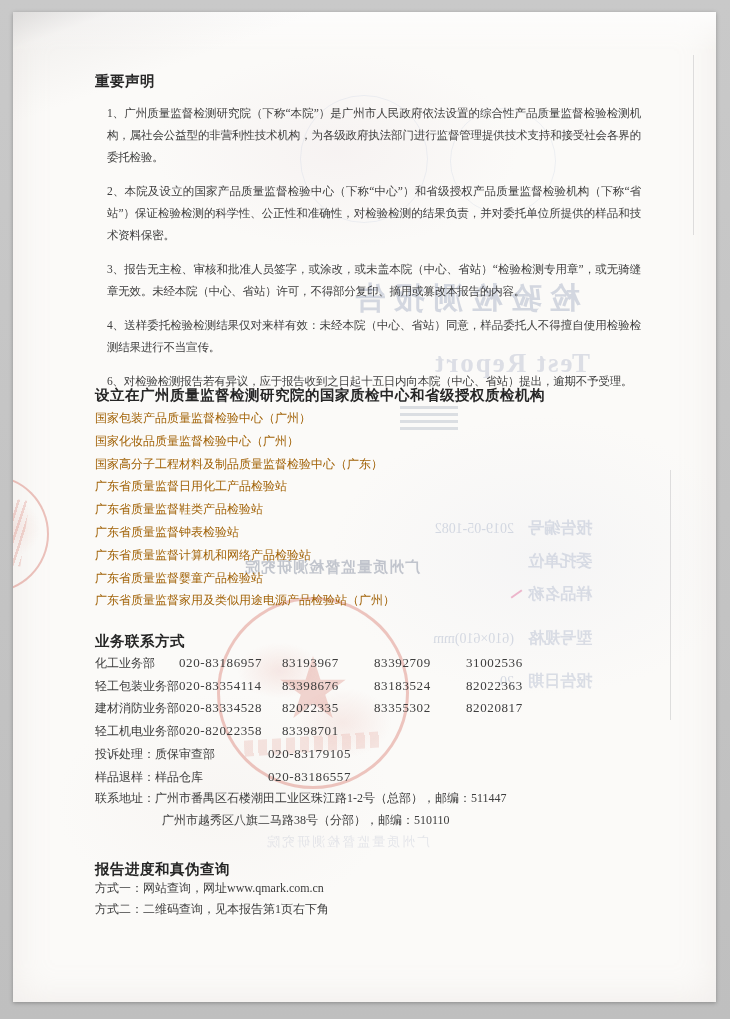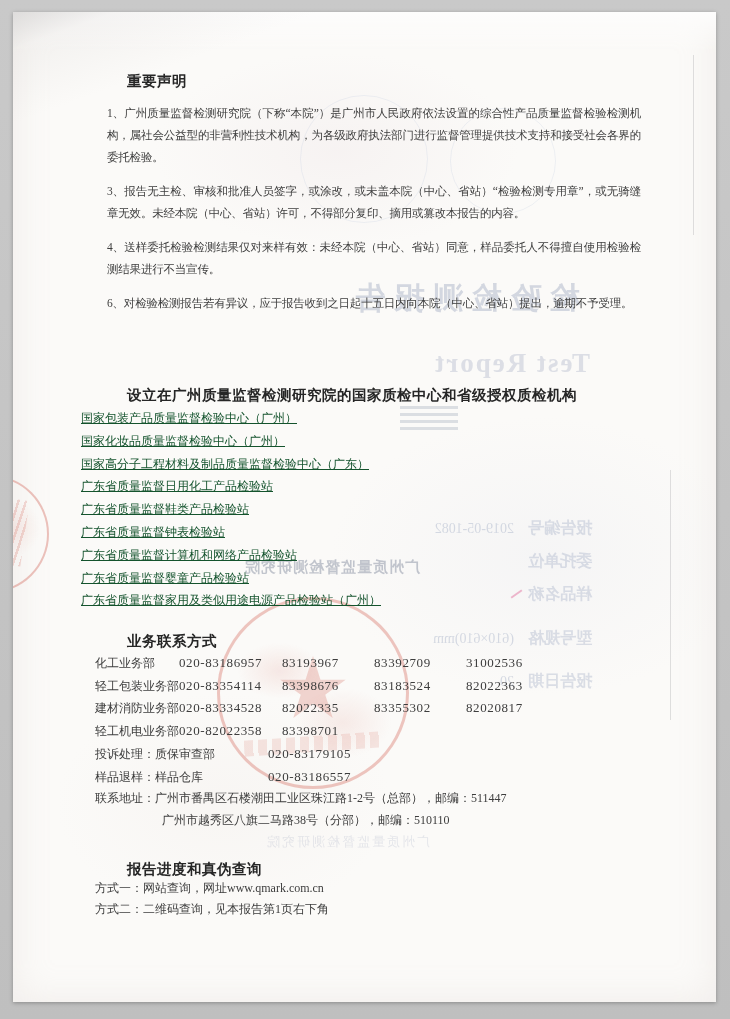--- a/index.html
+++ b/index.html
@@ -25,31 +25,31 @@
       radial-gradient(240px 160px at 30% 80%, rgba(238,232,228,.25), rgba(255,255,255,0) 70%);
   }
   .crease{position:absolute;width:1px;background:rgba(170,170,172,.35);pointer-events:none;}
   .crease.c1{left:680px;top:43px;height:180px;}
   .crease.c2{left:657px;top:458px;height:250px;}
 
   
   .sec-title{
     position:absolute;left:82px;
     font-size:14.5px;font-weight:bold;color:#262626;
-    letter-spacing:.5px;white-space:nowrap;margin-left:32px;
+    letter-spacing:.5px;white-space:nowrap;
   }
   .statement-body{
     position:absolute;left:82px;top:78px;width:558px;
     font-size:11.5px;line-height:22px;color:#3d3d3d;
     letter-spacing:-0.2px;text-align:justify;
   }
   .statement-body p{margin:12px;}
   .inst-list{
-    position:absolute;left:68px;top:395px;width:560px;
-    font-size:12px;line-height:22.8px;color:#14532d;text-decoration:underline;
+    position:absolute;left:82px;top:395px;width:560px;
+    font-size:12px;line-height:22.8px;color:#a16207;
   }
   .contacts{
     position:absolute;left:82px;top:640px;width:580px;
     font-size:12px;line-height:21.7px;color:#3d3d3d;white-space:nowrap;
   }
   .contacts .lbl{display:inline-block;width:84px;}
   .contacts .lbl-wide{display:inline-block;width:173px;}
   .contacts .num{display:inline-block;width:92px;font-size:13px;letter-spacing:.6px;}
   .contacts .num0{width:103px;}
   .contacts .addr2{padding-left:67px;}
@@ -151,20 +151,21 @@
     <div class="seal seal-left">
       <div class="scribble"></div>
     </div>
 
     <div class="crease c1"></div>
     <div class="crease c2"></div>
 
     <div class="sec-title" style="top:60px">重要声明</div>
     <div class="statement-body">
       <p>1、广州质量监督检测研究院（下称“本院”）是广州市人民政府依法设置的综合性产品质量监督检验检测机构，属社会公益型的非营利性技术机构，为各级政府执法部门进行监督管理提供技术支持和接受社会各界的委托检验。</p>
+      <p>2、本院及设立的国家产品质量监督检验中心（下称“中心”）和省级授权产品质量监督检验机构（下称“省站”）保证检验检测的科学性、公正性和准确性，对检验检测的结果负责，并对委托单位所提供的样品和技术资料保密。</p>
       <p>3、报告无主检、审核和批准人员签字，或涂改，或未盖本院（中心、省站）“检验检测专用章”，或无骑缝章无效。未经本院（中心、省站）许可，不得部分复印、摘用或篡改本报告的内容。</p>
       <p>4、送样委托检验检测结果仅对来样有效：未经本院（中心、省站）同意，样品委托人不得擅自使用检验检测结果进行不当宣传。</p>
       <p>6、对检验检测报告若有异议，应于报告收到之日起十五日内向本院（中心、省站）提出，逾期不予受理。</p>
     </div>
 
     <div class="sec-title" style="top:374px">设立在广州质量监督检测研究院的国家质检中心和省级授权质检机构</div>
     <div class="inst-list">
       <div>国家包装产品质量监督检验中心（广州）</div>
       <div>国家化妆品质量监督检验中心（广州）</div>
       <div>国家高分子工程材料及制品质量监督检验中心（广东）</div>

